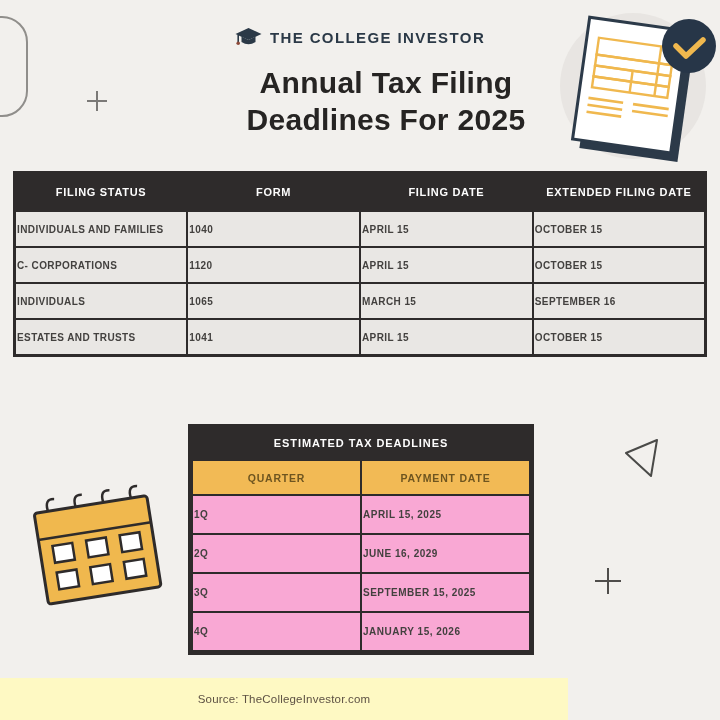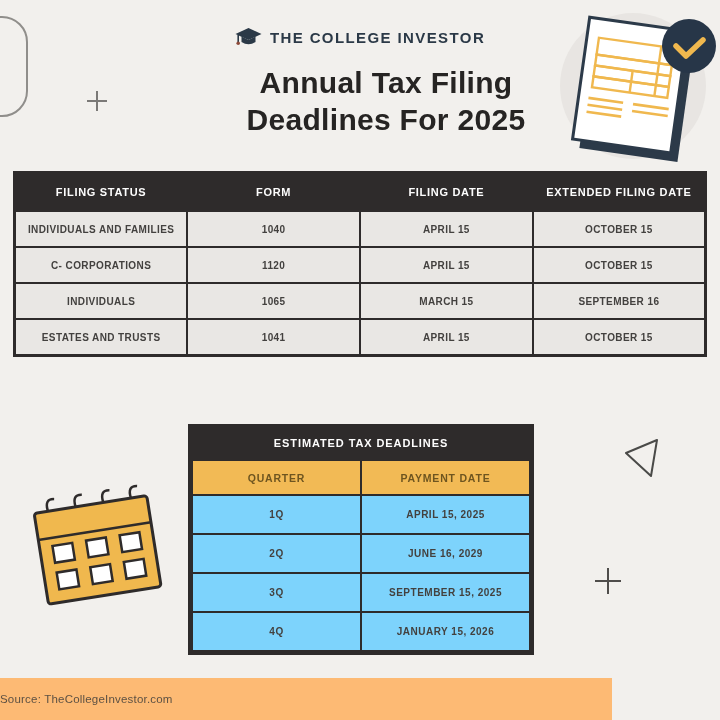--- a/index.html
+++ b/index.html
@@ -48,46 +48,46 @@
     position: absolute; left: 13px; top: 171px; width: 694px;
     border-collapse: collapse; table-layout: fixed;
     border: 3px solid #2E2B2B;
   }
   .filing-table th {
     background: #2E2B2B; color: #FDFDFD; font-size: 11px; font-weight: 700;
     letter-spacing: .7px; border: 2.5px solid #2E2B2B; height: 34px; text-align: center;
   }
   .filing-table td {
     background: #E9E7E4; color: #43413F; font-size: 10px; font-weight: 700;
-    letter-spacing: .4px; border: 2.5px solid #2E2B2B; height: 32px; text-align: center;
+    letter-spacing: .4px; border: 2.5px solid #2E2B2B; height: 32px; 
   }
 
   
   .est-wrap {
     position: absolute; left: 188px; top: 424px; width: 346px;
     border: 3px solid #2E2B2B; background: #2E2B2B; box-sizing: border-box;
   }
   .est-title {
     height: 32px; display: flex; align-items: center; justify-content: center;
     color: #FDFDFD; font-size: 11px; font-weight: 700; letter-spacing: .9px;
   }
   .est-table { width: 100%; border-collapse: collapse; table-layout: fixed; }
   .est-table th {
     background: #F2BA55; color: #6E5520; font-size: 10.5px; font-weight: 700;
     letter-spacing: .8px; border: 2.5px solid #2E2B2B; height: 31px; text-align: center;
   }
   .est-table td {
-    background: #7dd3fc; color: #43413F; font-size: 10px; font-weight: 700;
-    letter-spacing: .5px; border: 2.5px solid #2E2B2B; height: 35px; text-align: center;
+    background: #f9a8d4; color: #43413F; font-size: 10px; font-weight: 700;
+    letter-spacing: .5px; border: 2.5px solid #2E2B2B; height: 35px; 
   }
 
   
   .footer-bar {
-    position: absolute; left: 0; top: 678px; width: 612px; height: 42px;
-    background: #fdba74; display: flex; align-items: center; justify-content: flex-start;
+    position: absolute; left: 0; top: 678px; width: 568px; height: 42px;
+    background: #fef9c3; display: flex; align-items: center; justify-content: center;
     color: #5D5143; font-size: 11.5px; letter-spacing: .2px;
   }
 </style>
 </head>
 <body>
 
 <div class="canvas">
 
   <div class="pill-outline"></div>
   <div class="plus plus-top-left"></div>

